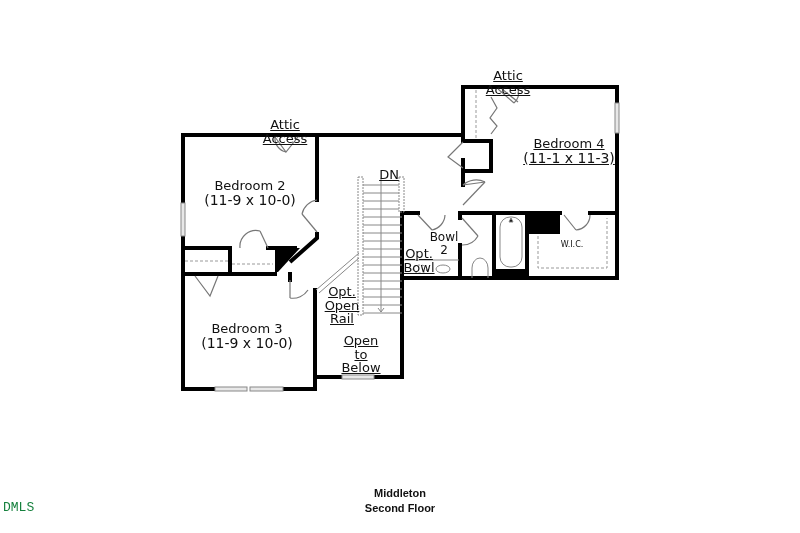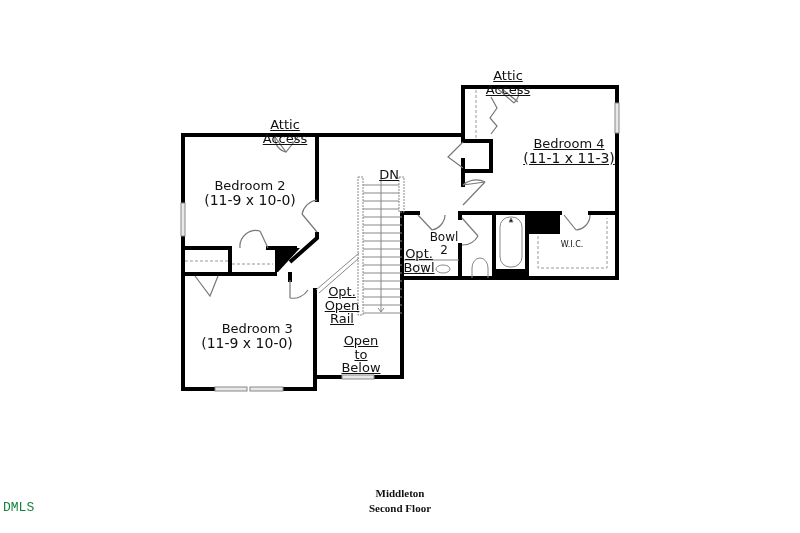--- a/index.html
+++ b/index.html
@@ -3,21 +3,21 @@
 <meta charset="utf-8">
 <style>
   html, body { margin: 0; padding: 0; background: #ffffff; }
   body { width: 800px; height: 533px; position: relative; overflow: hidden; font-family: "Liberation Sans", sans-serif; }
   svg.plan { position: absolute; left: 0; top: 0; width: 800px; height: 533px; }
   .lbl { position: absolute; text-align: center; color: #111; font-family: "DejaVu Sans", sans-serif; line-height: 1.05; white-space: nowrap; transform: translateX(-50%); }
   .room-name { font-size: 13px; font-weight: 500; }
   .room-dim { font-size: 14px; margin-top: 0; }
   .small { font-size: 13px; line-height: 1.05; text-decoration: underline; }
   .tiny { font-size: 8px; }
-  .caption { position: absolute; left: 400px; top: 486px; transform: translateX(-50%); text-align: center; font-family: Liberation Serif, serif; font-weight: bold; font-size: 11px; line-height: 15px; color: #111; }
+  .caption { position: absolute; left: 400px; top: 486px; transform: translateX(-50%); text-align: center; font-family: Liberation Sans, sans-serif; font-weight: bold; font-size: 11px; line-height: 15px; color: #111; }
   .watermark { position: absolute; left: 3px; top: 500px; font-family: Liberation Mono, monospace; font-size: 13px; color: #15803d; letter-spacing: 0px; }
 </style>
 </head>
 <body>
 
 <svg class="plan" viewBox="0 0 800 533" xmlns="http://www.w3.org/2000/svg">
 
   <g stroke="#000" stroke-width="4" fill="none" stroke-linecap="square">
 
     <polyline points="463,87 617,87 617,278 402,278"></polyline>
@@ -158,21 +158,21 @@
 </svg>
 
 <div class="lbl" style="left:569px; top:137px;text-decoration:underline;">
   <div class="room-name">Bedroom 4</div>
   <div class="room-dim">(11-1 x 11-3)</div>
 </div>
 <div class="lbl" style="left:250px; top:179px;">
   <div class="room-name">Bedroom 2</div>
   <div class="room-dim">(11-9 x 10-0)</div>
 </div>
-<div class="lbl" style="left:247px; top:322px;text-align:right;">
+<div class="lbl" style="left:247px; top:322px;">
   <div class="room-name">Bedroom 3</div>
   <div class="room-dim">(11-9 x 10-0)</div>
 </div>
 <div class="lbl" style="left:444px; top:231px;">
   <div class="room-name" style="font-size:12px;">Bowl</div>
   <div class="room-name" style="font-size:12px;">2</div>
 </div>
 <div class="lbl tiny" style="left:572px; top:241px;">
   <span>W.I.C.</span>
 </div>

